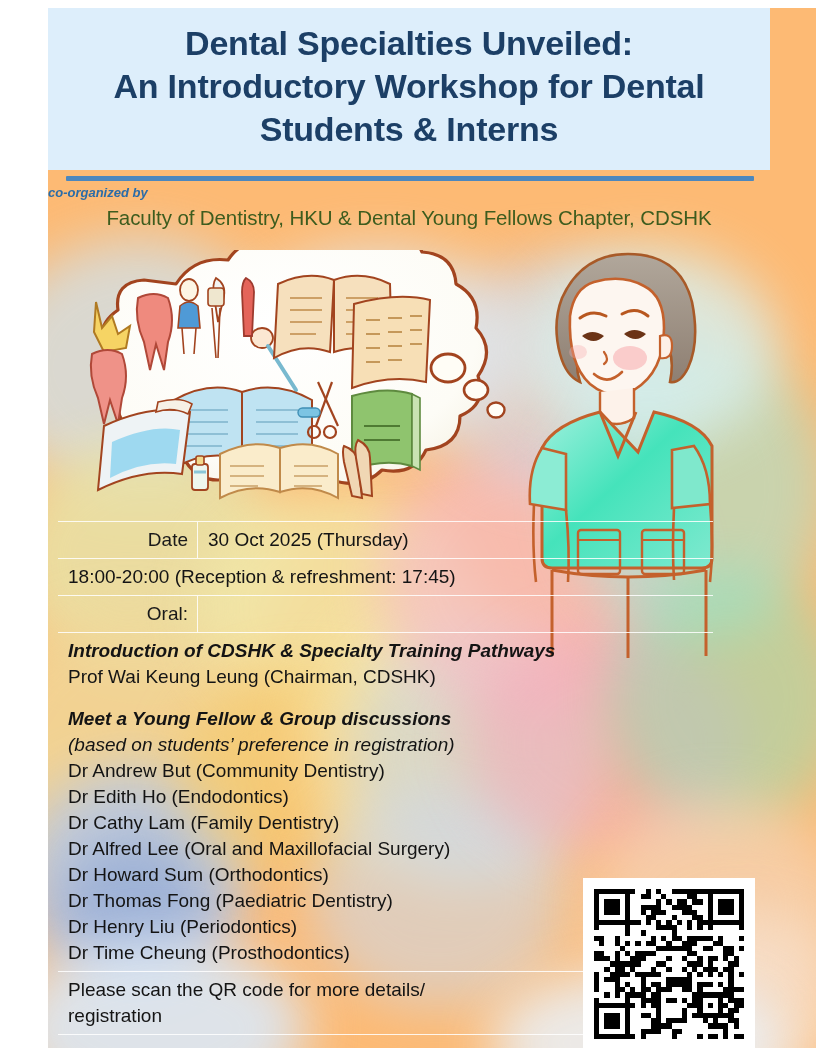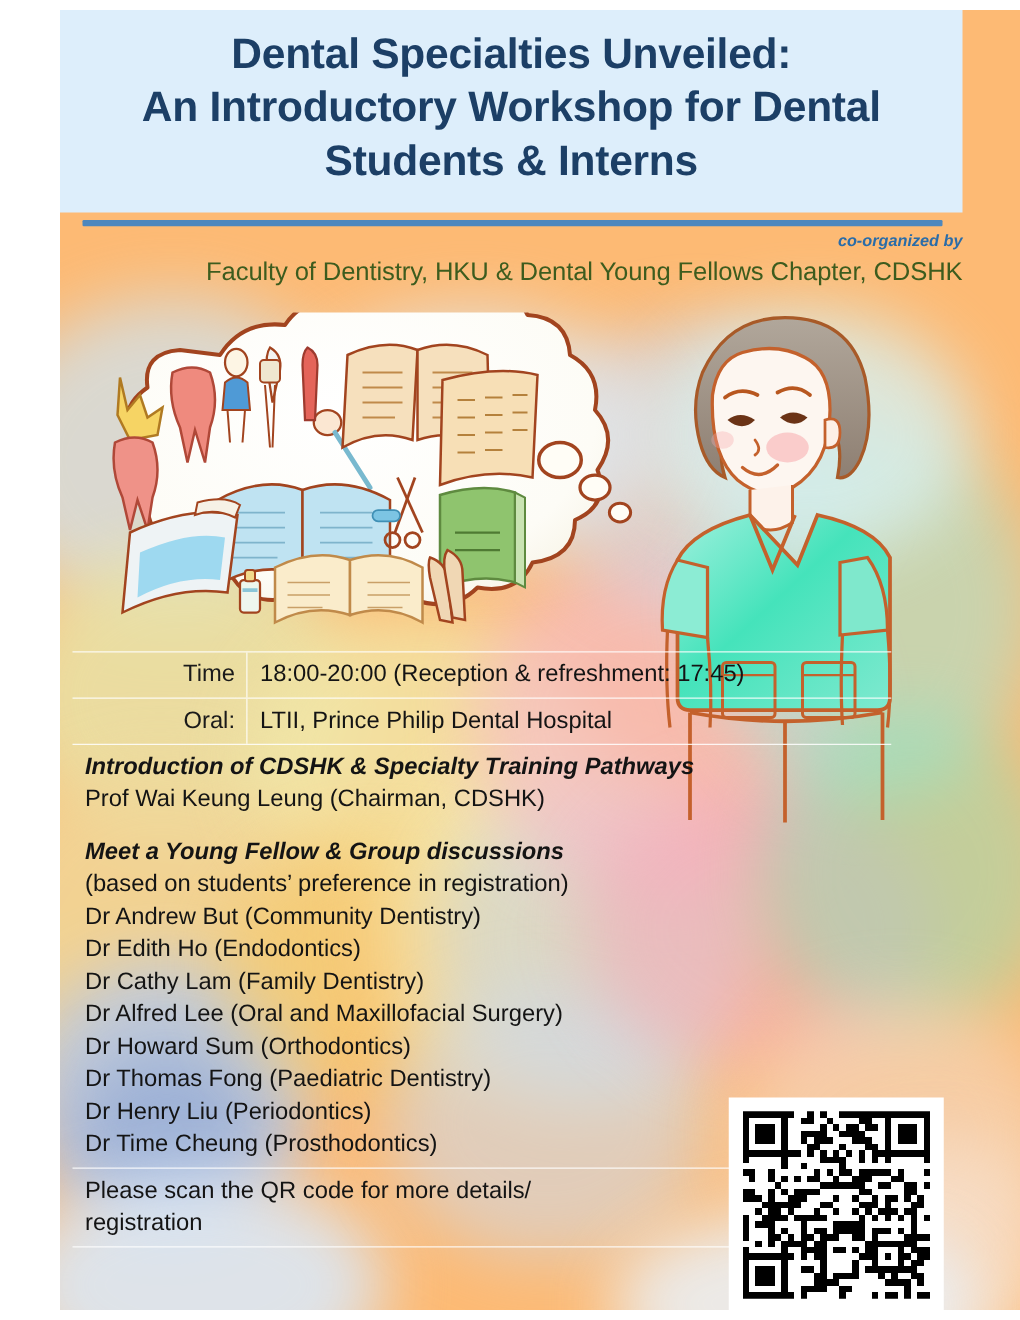--- a/index.html
+++ b/index.html
@@ -10,39 +10,39 @@
   
   .bg{position:absolute;inset:0;overflow:hidden;}
   .bg .blob{position:absolute;border-radius:50%;filter:blur(26px);}
 
   
   .header{position:absolute;left:0;top:0;width:722px;height:162px;background:#ddeefb;}
   .title{position:absolute;left:0;top:14px;width:722px;text-align:center;color:#1c3f66;
          font-weight:bold;font-size:34px;line-height:43px;letter-spacing:-0.2px;}
   .title span{display:block;}
   .rule{position:absolute;left:18px;top:168px;width:688px;height:5px;background:#4d87bd;border-radius:1px;}
-  .coorg{position:absolute;left:0;top:177px;width:722px;text-align:right;color:#2a6ca8;
+  .coorg{position:absolute;left:0;top:177px;width:722px;text-align:left;color:#2a6ca8;
          font-style:italic;font-weight:bold;font-size:13px;}
-  .orgline{position:absolute;left:0;top:198px;width:722px;text-align:right;color:#3d5c1e;
+  .orgline{position:absolute;left:0;top:198px;width:722px;text-align:center;color:#3d5c1e;
            font-size:20.5px;letter-spacing:-0.1px;}
 
   
   .illus{position:absolute;left:0;top:232px;width:722px;height:286px;}
   .bubble{position:absolute;left:8px;top:10px;width:460px;height:252px;}
   .dentist{position:absolute;left:470px;top:0px;width:252px;height:420px;}
 
   
   .table{position:absolute;left:10px;top:513px;width:655px;}
   .row{position:relative;display:flex;border-top:1.5px solid rgba(255,255,255,.85);}
   .row:last-child{border-bottom:1.5px solid rgba(255,255,255,.85);}
   .lab{width:130px;flex:0 0 130px;text-align:right;padding:5px 9px 5px 0;color:#1a1a1a;
        font-size:19px;line-height:26px;border-right:1.5px solid rgba(255,255,255,.85);}
   .val{flex:1;padding:5px 4px 5px 10px;color:#141414;font-size:19px;line-height:26px;}
   .val .em{font-weight:bold;font-style:italic;}
-  .val .it{}
+  .val .it{font-style:italic;}
   .val .ln{display:block;white-space:nowrap;}
   .val .gap{display:block;height:16px;}
 
   
   .qrwrap{position:absolute;left:535px;top:870px;width:172px;height:172px;background:#fff;
           display:flex;align-items:center;justify-content:center;}
   .qr{width:150px;height:150px;}
 </style>
 </head>
 <body>
@@ -246,33 +246,35 @@
       <rect x="124" y="290" width="42" height="44" rx="3" fill="none" stroke="#c4612c" stroke-width="2.4"></rect>
       <path d="M60 300 h42 M124 300 h42" stroke="#c4612c" stroke-width="1.8"></path>
 
       <path d="M34 330 l0 86 M188 330 l0 86 M110 338 l0 80" stroke="#c4612c" stroke-width="3" fill="none"></path>
       <path d="M34 330 q76 14 154 0" stroke="#c4612c" stroke-width="3" fill="none"></path>
     </svg>
   </div>
 
   <div class="table">
 
-
     <div class="row">
-      <div class="lab">Time</div>
+      <div class="lab">Date</div>
+      <div class="val">
+        <span class="ln">30 Oct 2025 (Thursday)</span>
+      </div>
+    </div>
+
+    <div class="row">
       <div class="val">
         <span class="ln">18:00-20:00 (Reception &amp; refreshment: 17:45)</span>
       </div>
     </div>
 
     <div class="row">
       <div class="lab">Oral:</div>
-      <div class="val">
-        <span class="ln">LTII, Prince Philip Dental Hospital</span>
-      </div>
     </div>
 
     <div class="row">
       <div class="val">
         <span class="ln em">Introduction of CDSHK &amp; Specialty Training Pathways</span>
         <span class="ln">Prof Wai Keung Leung (Chairman, CDSHK)</span>
         <span class="gap"></span>
         <span class="ln em">Meet a Young Fellow &amp; Group discussions</span>
         <span class="ln it">(based on students’ preference in registration)</span>
         <span class="ln">Dr Andrew But (Community Dentistry)</span>

